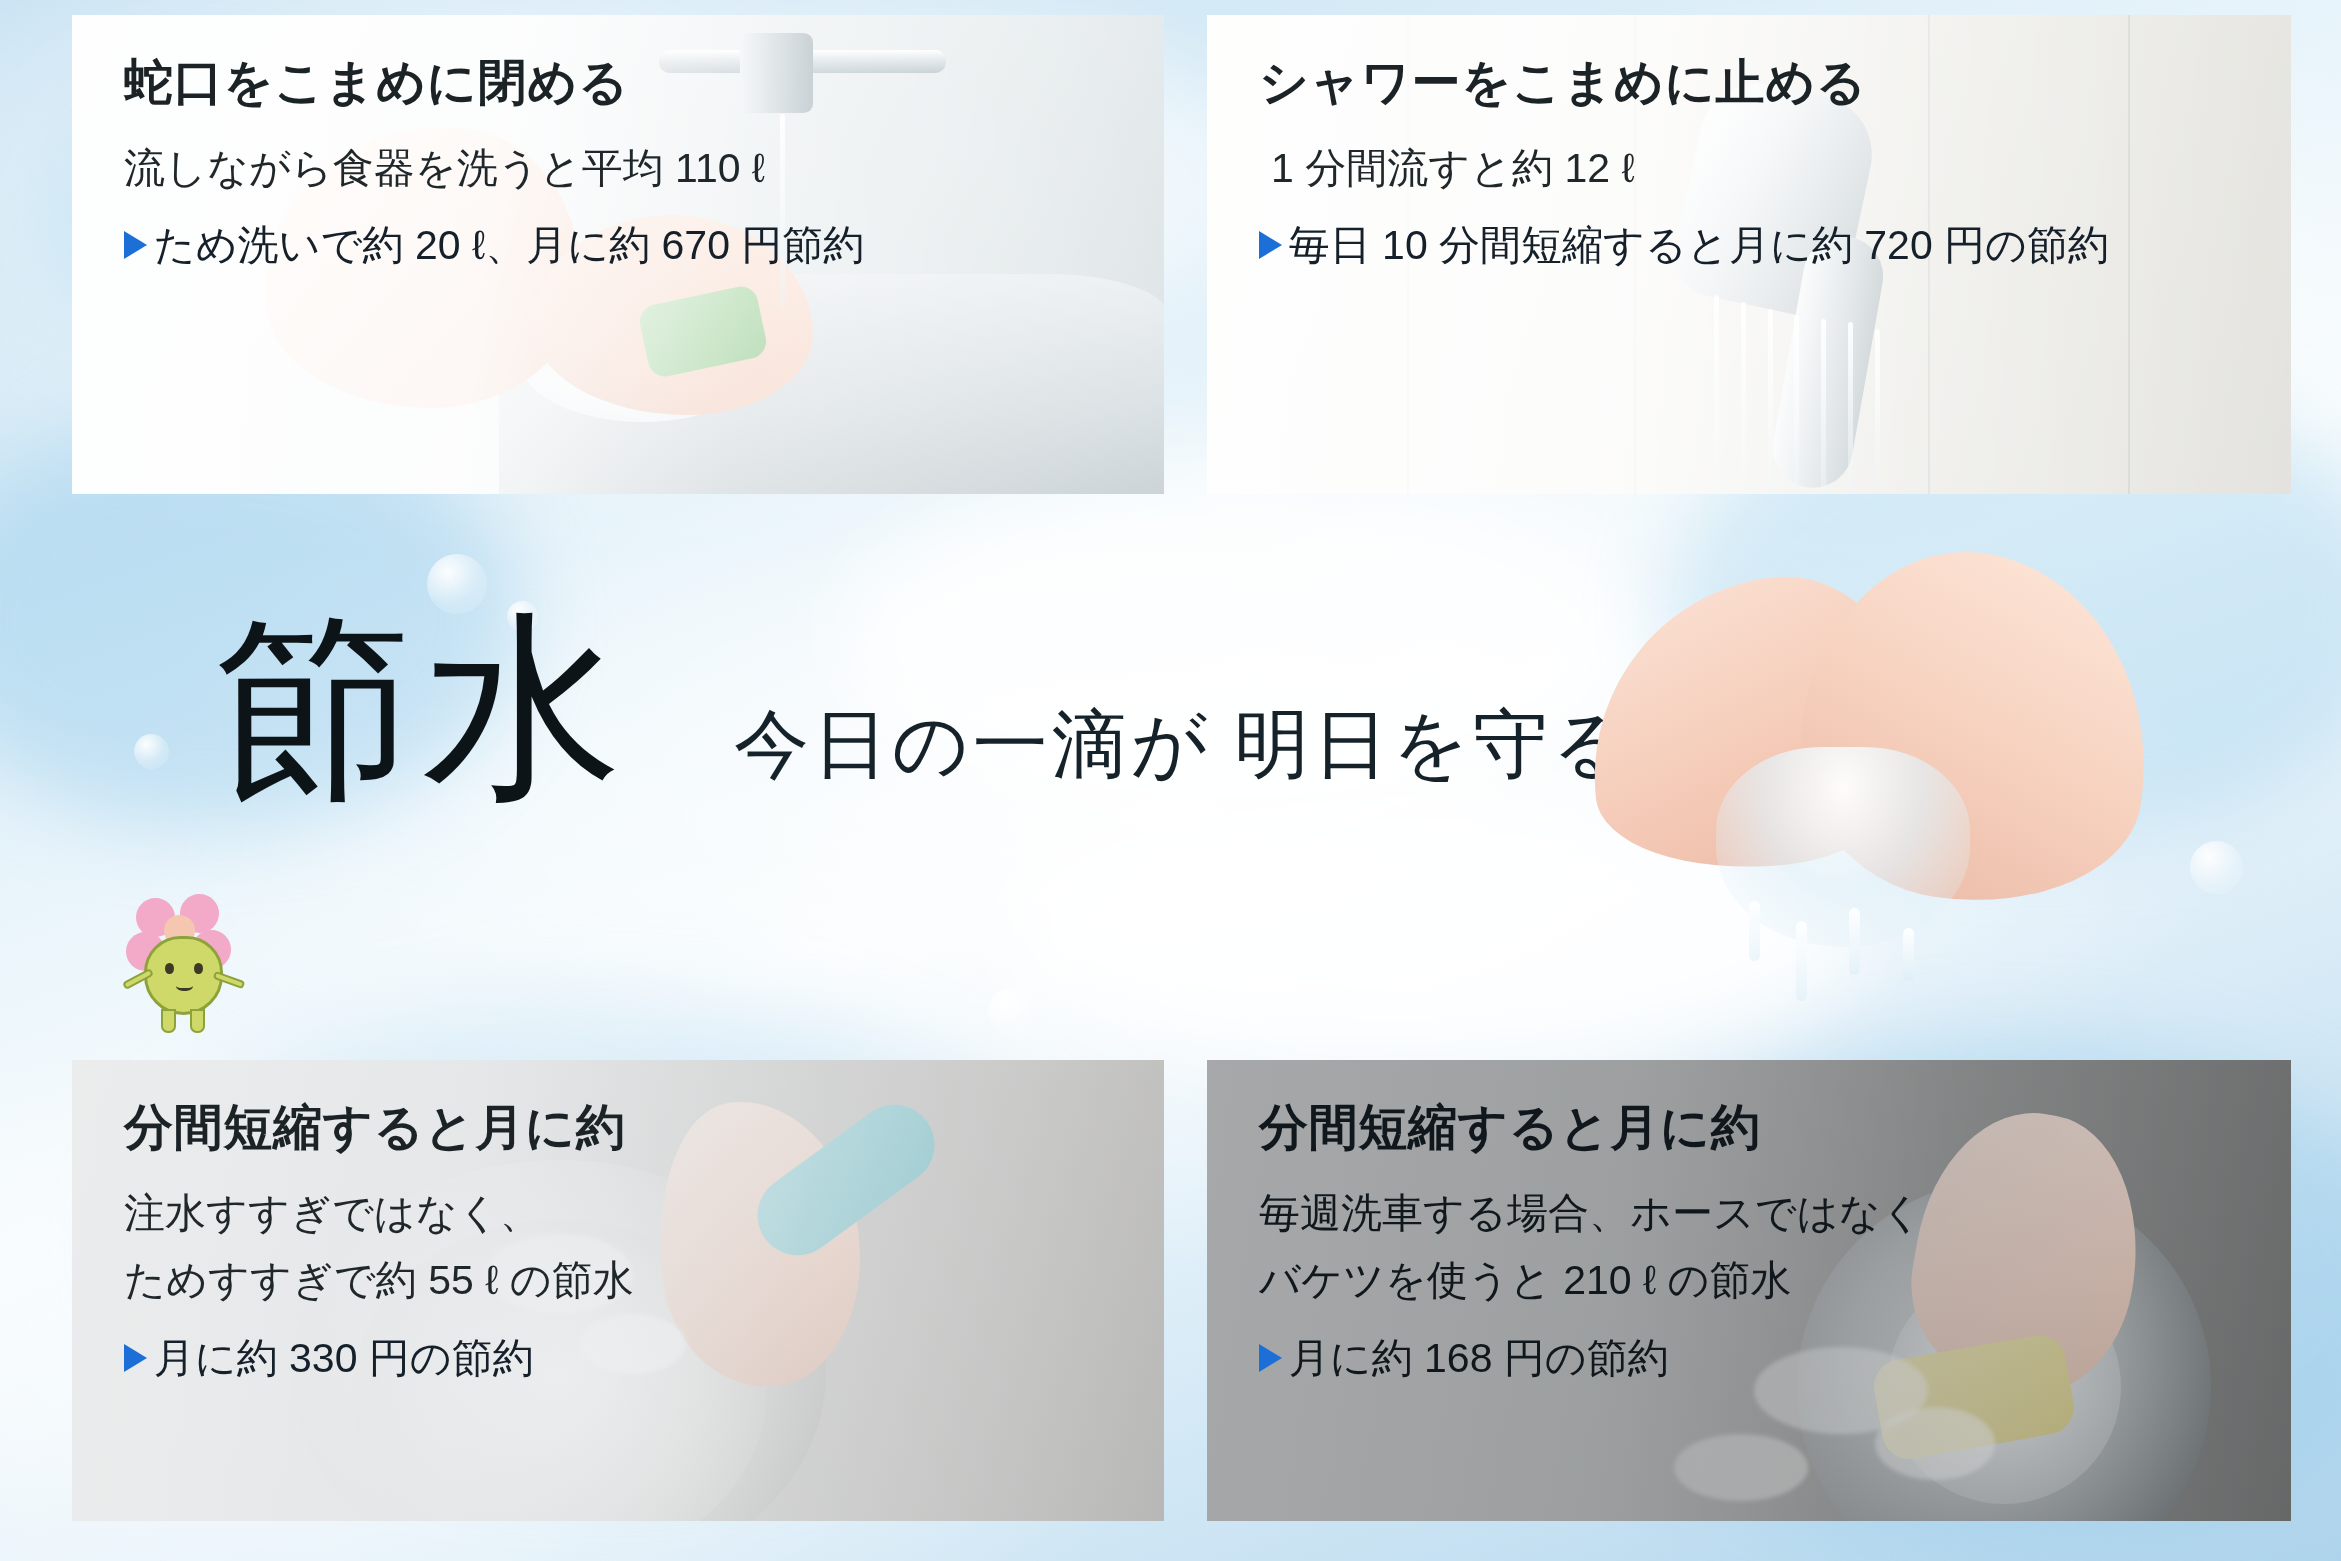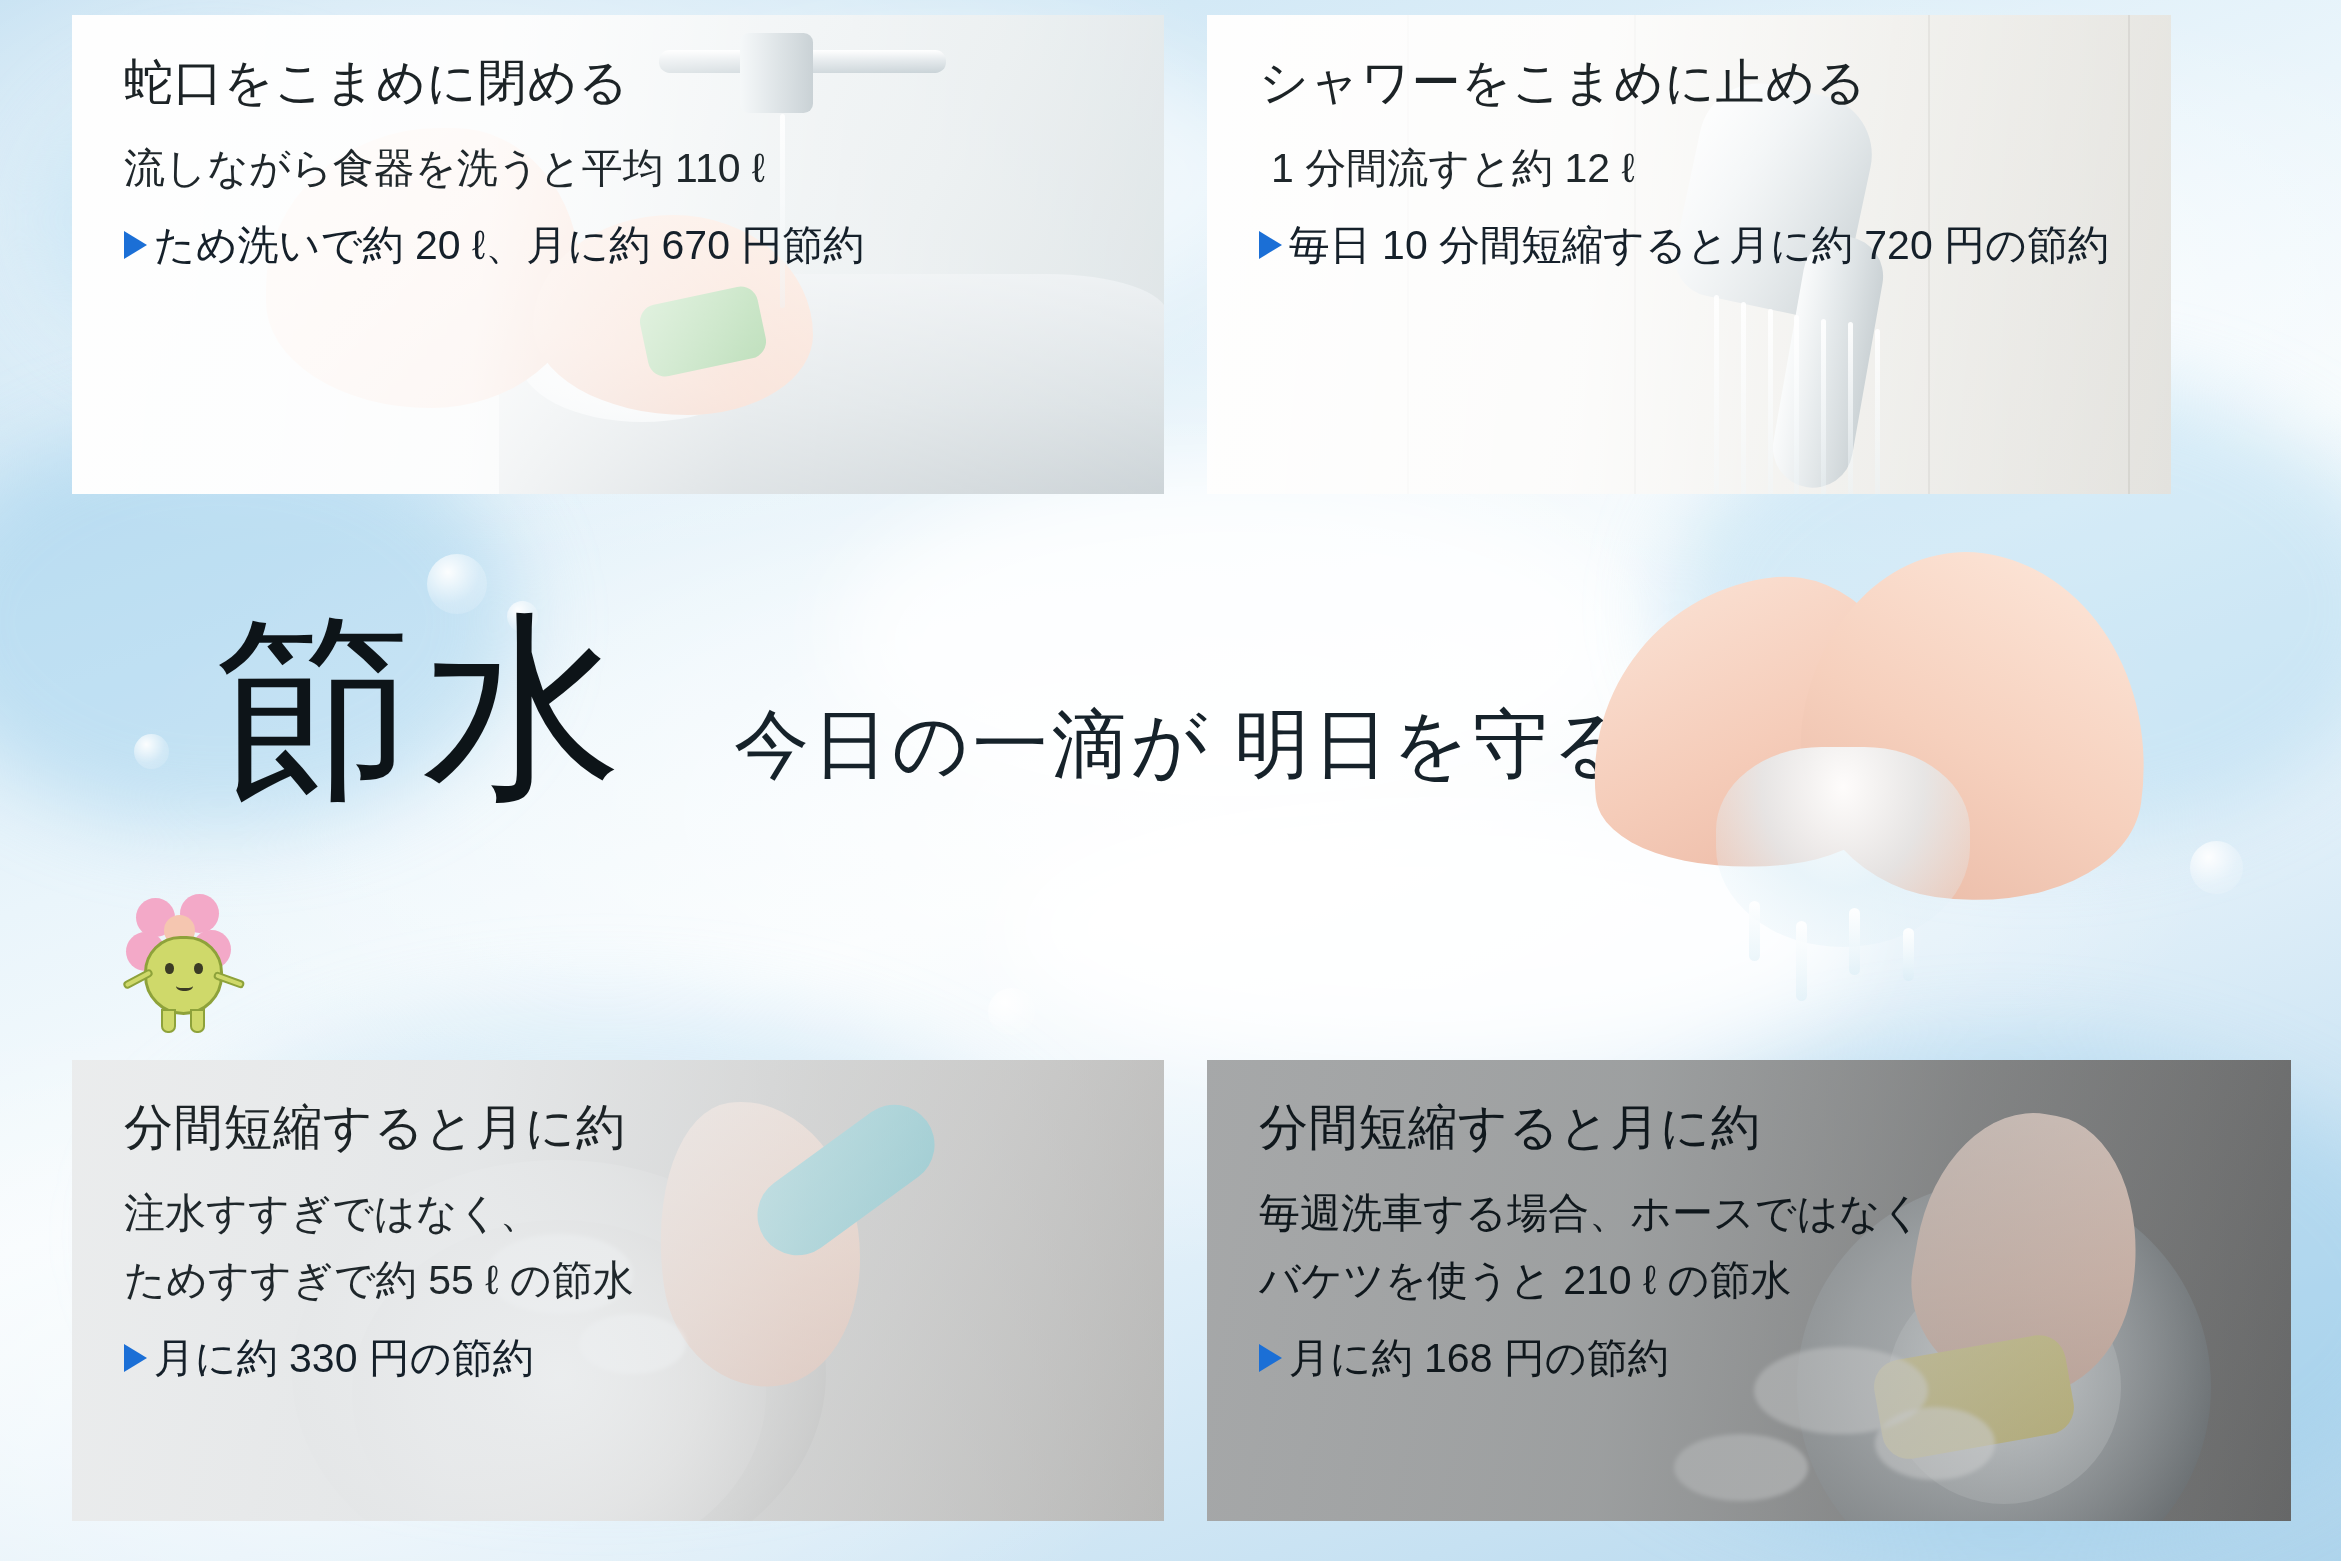--- a/index.html
+++ b/index.html
@@ -61,21 +61,21 @@
     position: absolute;
     inset: 0;
   }
   .card .card-body {
     position: absolute;
     inset: 0;
     padding: 41px 0 0 52px;
     box-sizing: border-box;
   }
   .card-title {
-    font-weight: normal;
+    font-weight: bold;
     font-size: 49px;
     letter-spacing: 0.7px;
     color: #1c2326;
     line-height: 1.1;
     margin: 0 7px 31px 0;
     white-space: nowrap;
   }
   .card-line {
     font-size: 41px;
     color: #1f272b;
@@ -151,21 +151,21 @@
     left: 571px; top: 280px; width: 120px; height: 73px;
     background: linear-gradient(160deg,#9fd39a 0%, #79bd74 100%);
     border-radius: 17.4px;
     transform: rotate(-12deg);
   }
   #card-faucet .scrim {
     background: linear-gradient(95deg, rgba(255,255,255,0.93) 0%, rgba(255,255,255,0.88) 38%, rgba(255,255,255,0.55) 62%, rgba(255,255,255,0.28) 100%);
   }
 
   
-  #card-shower { left: 1207px; top: 14.7px; width: 964px; height: 479px; }
+  #card-shower { left: 1207px; top: 14.7px; width: 1084px; height: 479px; }
   #card-shower .photo {
     background: linear-gradient(110deg,#f3f1ec 0%, #eceae4 35%, #e4e3dd 65%, #dcdbd6 100%);
   }
   .tile-line {
     position: absolute;
     top: 0; bottom: 0; width: 2px;
     background: rgba(180,178,170,0.45);
   }
   .shower-head {
     position: absolute;

